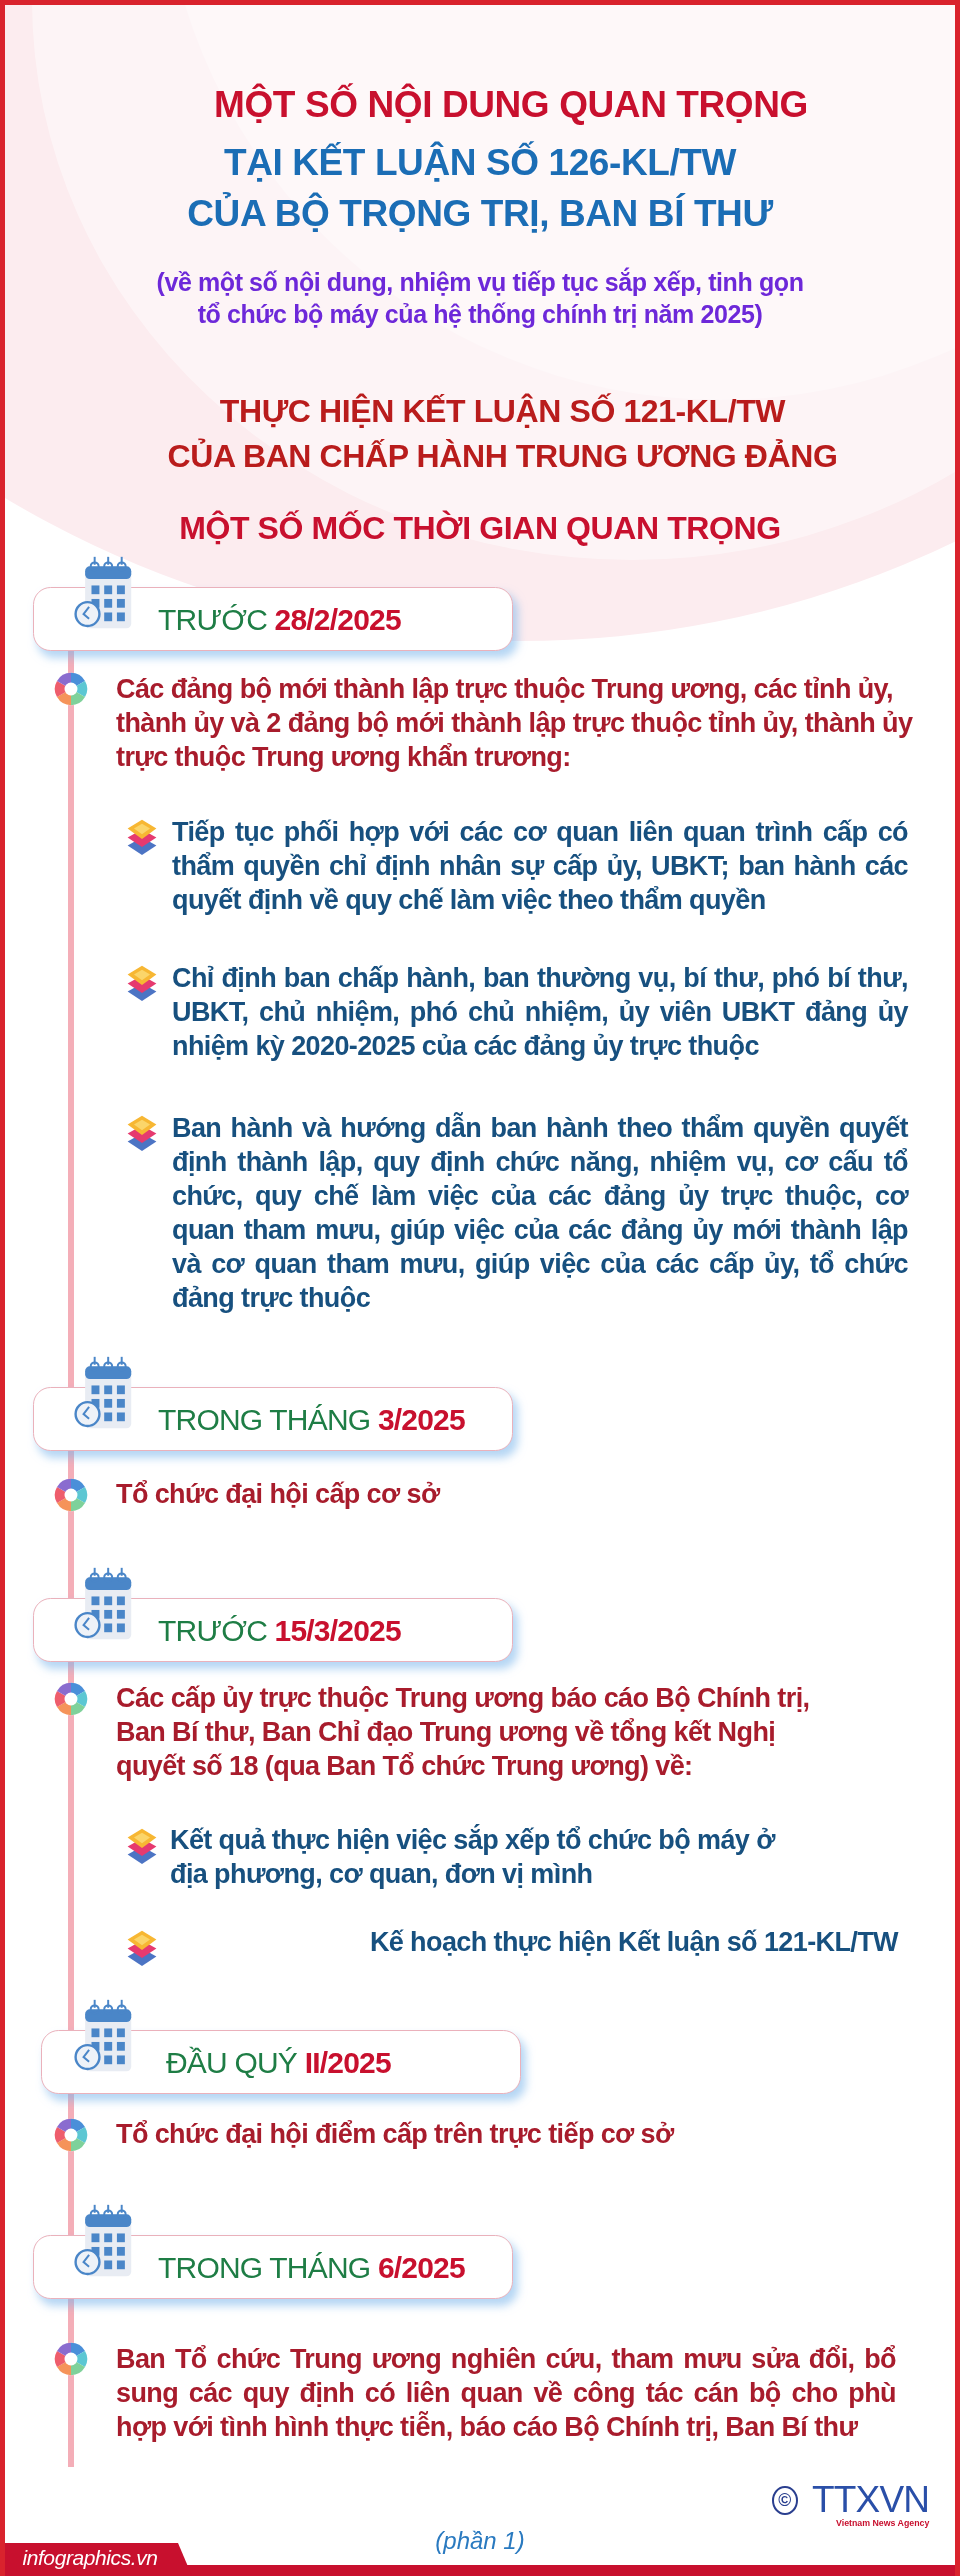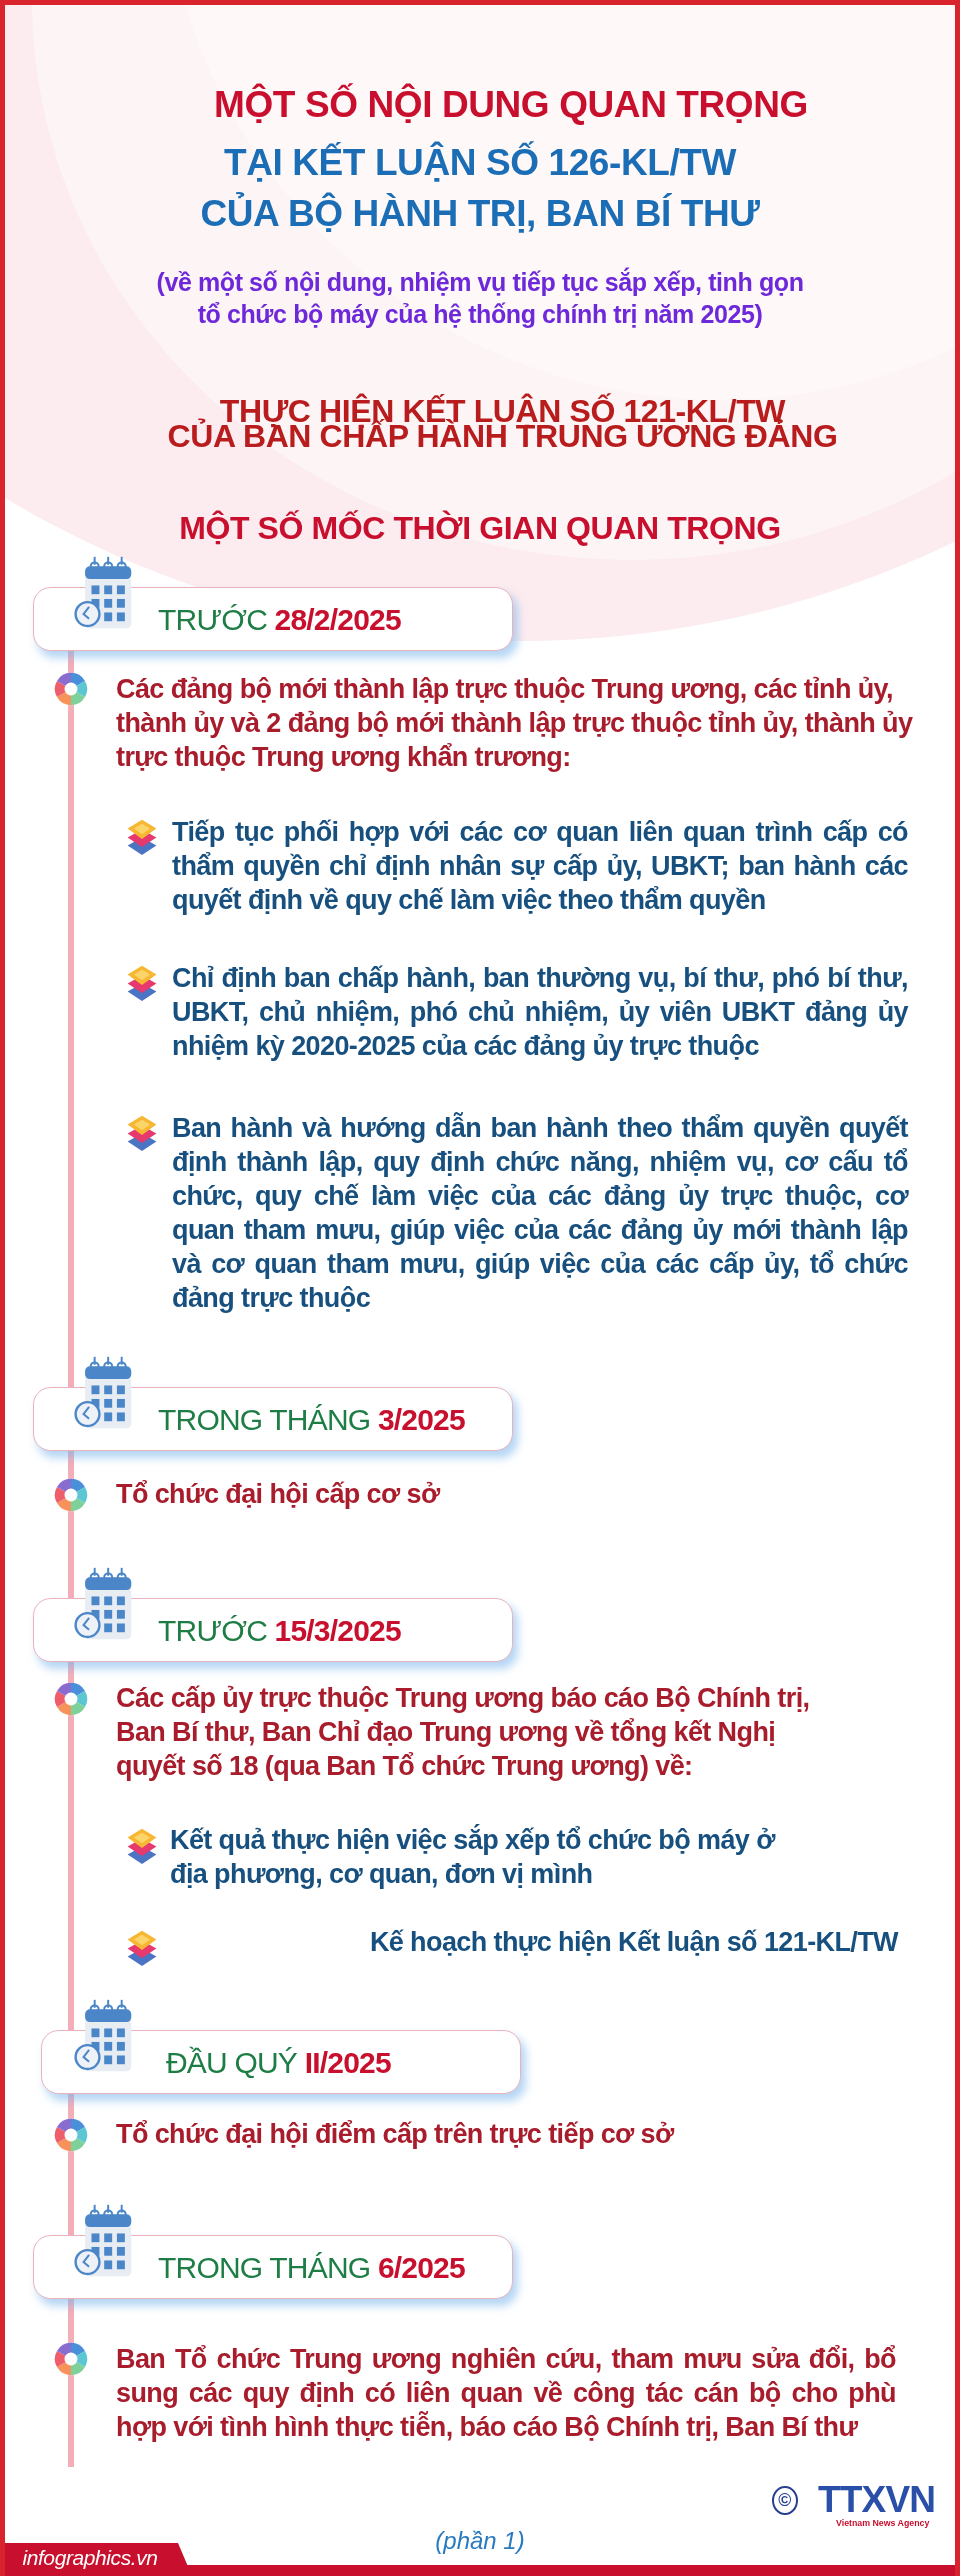--- a/index.html
+++ b/index.html
@@ -36,21 +36,21 @@
   .cal { position: absolute; width: 62px; height: 76px; z-index: 4; }
 
   .bullet { position: absolute; left: 54px; width: 34px; height: 34px; z-index: 3; }
 
   .para { position: absolute; left: 116px; width: 800px; font-size: 27px; line-height: 34px; font-weight: bold; color: #a81c2c; letter-spacing: -0.6px; z-index: 2; }
   .sub { position: absolute; left: 172px; width: 736px; font-size: 27px; line-height: 34px; font-weight: bold; color: #17507f; letter-spacing: -0.6px; text-align: justify; z-index: 2; }
   .layers { position: absolute; left: 126px; width: 32px; height: 42px; z-index: 3; }
 
   .logo { position: absolute; left: 772px; top: 2481px; width: 168px; height: 48px; z-index: 3; }
   .logo-c { position: absolute; left: 0; top: 4.8px; width: 25.6px; height: 29px; border: 2.4px solid #2a3f8f; border-radius: 50%; color: #2a3f8f; font-weight: bold; font-size: 17.6px; line-height: 24px; text-align: center; }
-  .logo-word { position: absolute; left: 40px; top: 0px; font-size: 37px; line-height: 38px; font-weight: bold; color: #2a4fa8; letter-spacing: -0.8px; margin-left: 6px; }
+  .logo-word { position: absolute; left: 40px; top: 0px; font-size: 37px; line-height: 38px; font-weight: normal; color: #2a4fa8; letter-spacing: -0.8px; }
   .logo-tag { position: absolute; left: 64px; top: 37px; font-size: 8.8px; color: #c8102e; font-weight: bold; white-space: nowrap; }
 
   .part { position: absolute; left: 0; width: 960px; top: 2527px; text-align: center; font-size: 24px; font-style: italic; color: #2a7ac0; z-index: 2; }
 
   .bottom-strip { position: absolute; left: 0; top: 2565px; width: 960px; height: 11.2px; background: #c8102e; z-index: 4; }
   .bottom-tab { position: absolute; left: 0; top: 2543px; width: 192px; height: 33px; background: #c8102e; clip-path: polygon(0 0, 178px 0, 192px 33px, 0 33px); z-index: 4; }
   .site { position: absolute; left: 22.4px; top: 2546px; font-size: 21px; font-style: italic; color: #ffffff; z-index: 5; letter-spacing: -0.4px; }
 </style>
 </head>
 <body>
@@ -59,25 +59,25 @@
   <div class="bg-pink"></div>
   <div class="bg-arc1"></div>
   <div class="bg-arc2"></div>
 
   <div class="border-top"></div>
   <div class="border-left"></div>
   <div class="border-right"></div>
 
   <div class="center title-line t-red" style="top:82px;margin-left:31px;">MỘT SỐ NỘI DUNG QUAN TRỌNG</div>
   <div class="center title-line t-blue" style="top:140px;">TẠI KẾT LUẬN SỐ 126-KL/TW</div>
-  <div class="center title-line t-blue" style="top:191px;">CỦA BỘ HÀNH TRỊ, BAN BÍ THƯ</div>
+  <div class="center title-line t-blue" style="top:191px;">CỦA BỘ TRỌNG TRỊ, BAN BÍ THƯ</div>
   <div class="center sub-line t-dark" style="top:266px;">(về một số nội dung, nhiệm vụ tiếp tục sắp xếp, tinh gọn</div>
   <div class="center sub-line t-dark" style="top:298px;">tổ chức bộ máy của hệ thống chính trị năm 2025)</div>
   <div class="center green-line t-green" style="top:390px;">THỰC HIỆN KẾT LUẬN SỐ 121-KL/TW</div>
-  <div class="center green-line t-green" style="top:415px;">CỦA BAN CHẤP HÀNH TRUNG ƯƠNG ĐẢNG</div>
+  <div class="center green-line t-green" style="top:435px;">CỦA BAN CHẤP HÀNH TRUNG ƯƠNG ĐẢNG</div>
   <div class="center green-line t-red" style="top:507px;">MỘT SỐ MỐC THỜI GIAN QUAN TRỌNG</div>
 
   <div class="timeline"></div>
 
   <div class="pill" style="top:587px;">
     <div class="pill-text">
       <span class="pill-pre">TRƯỚC</span>
       <span class="pill-date">28/2/2025</span>
     </div>
   </div>

